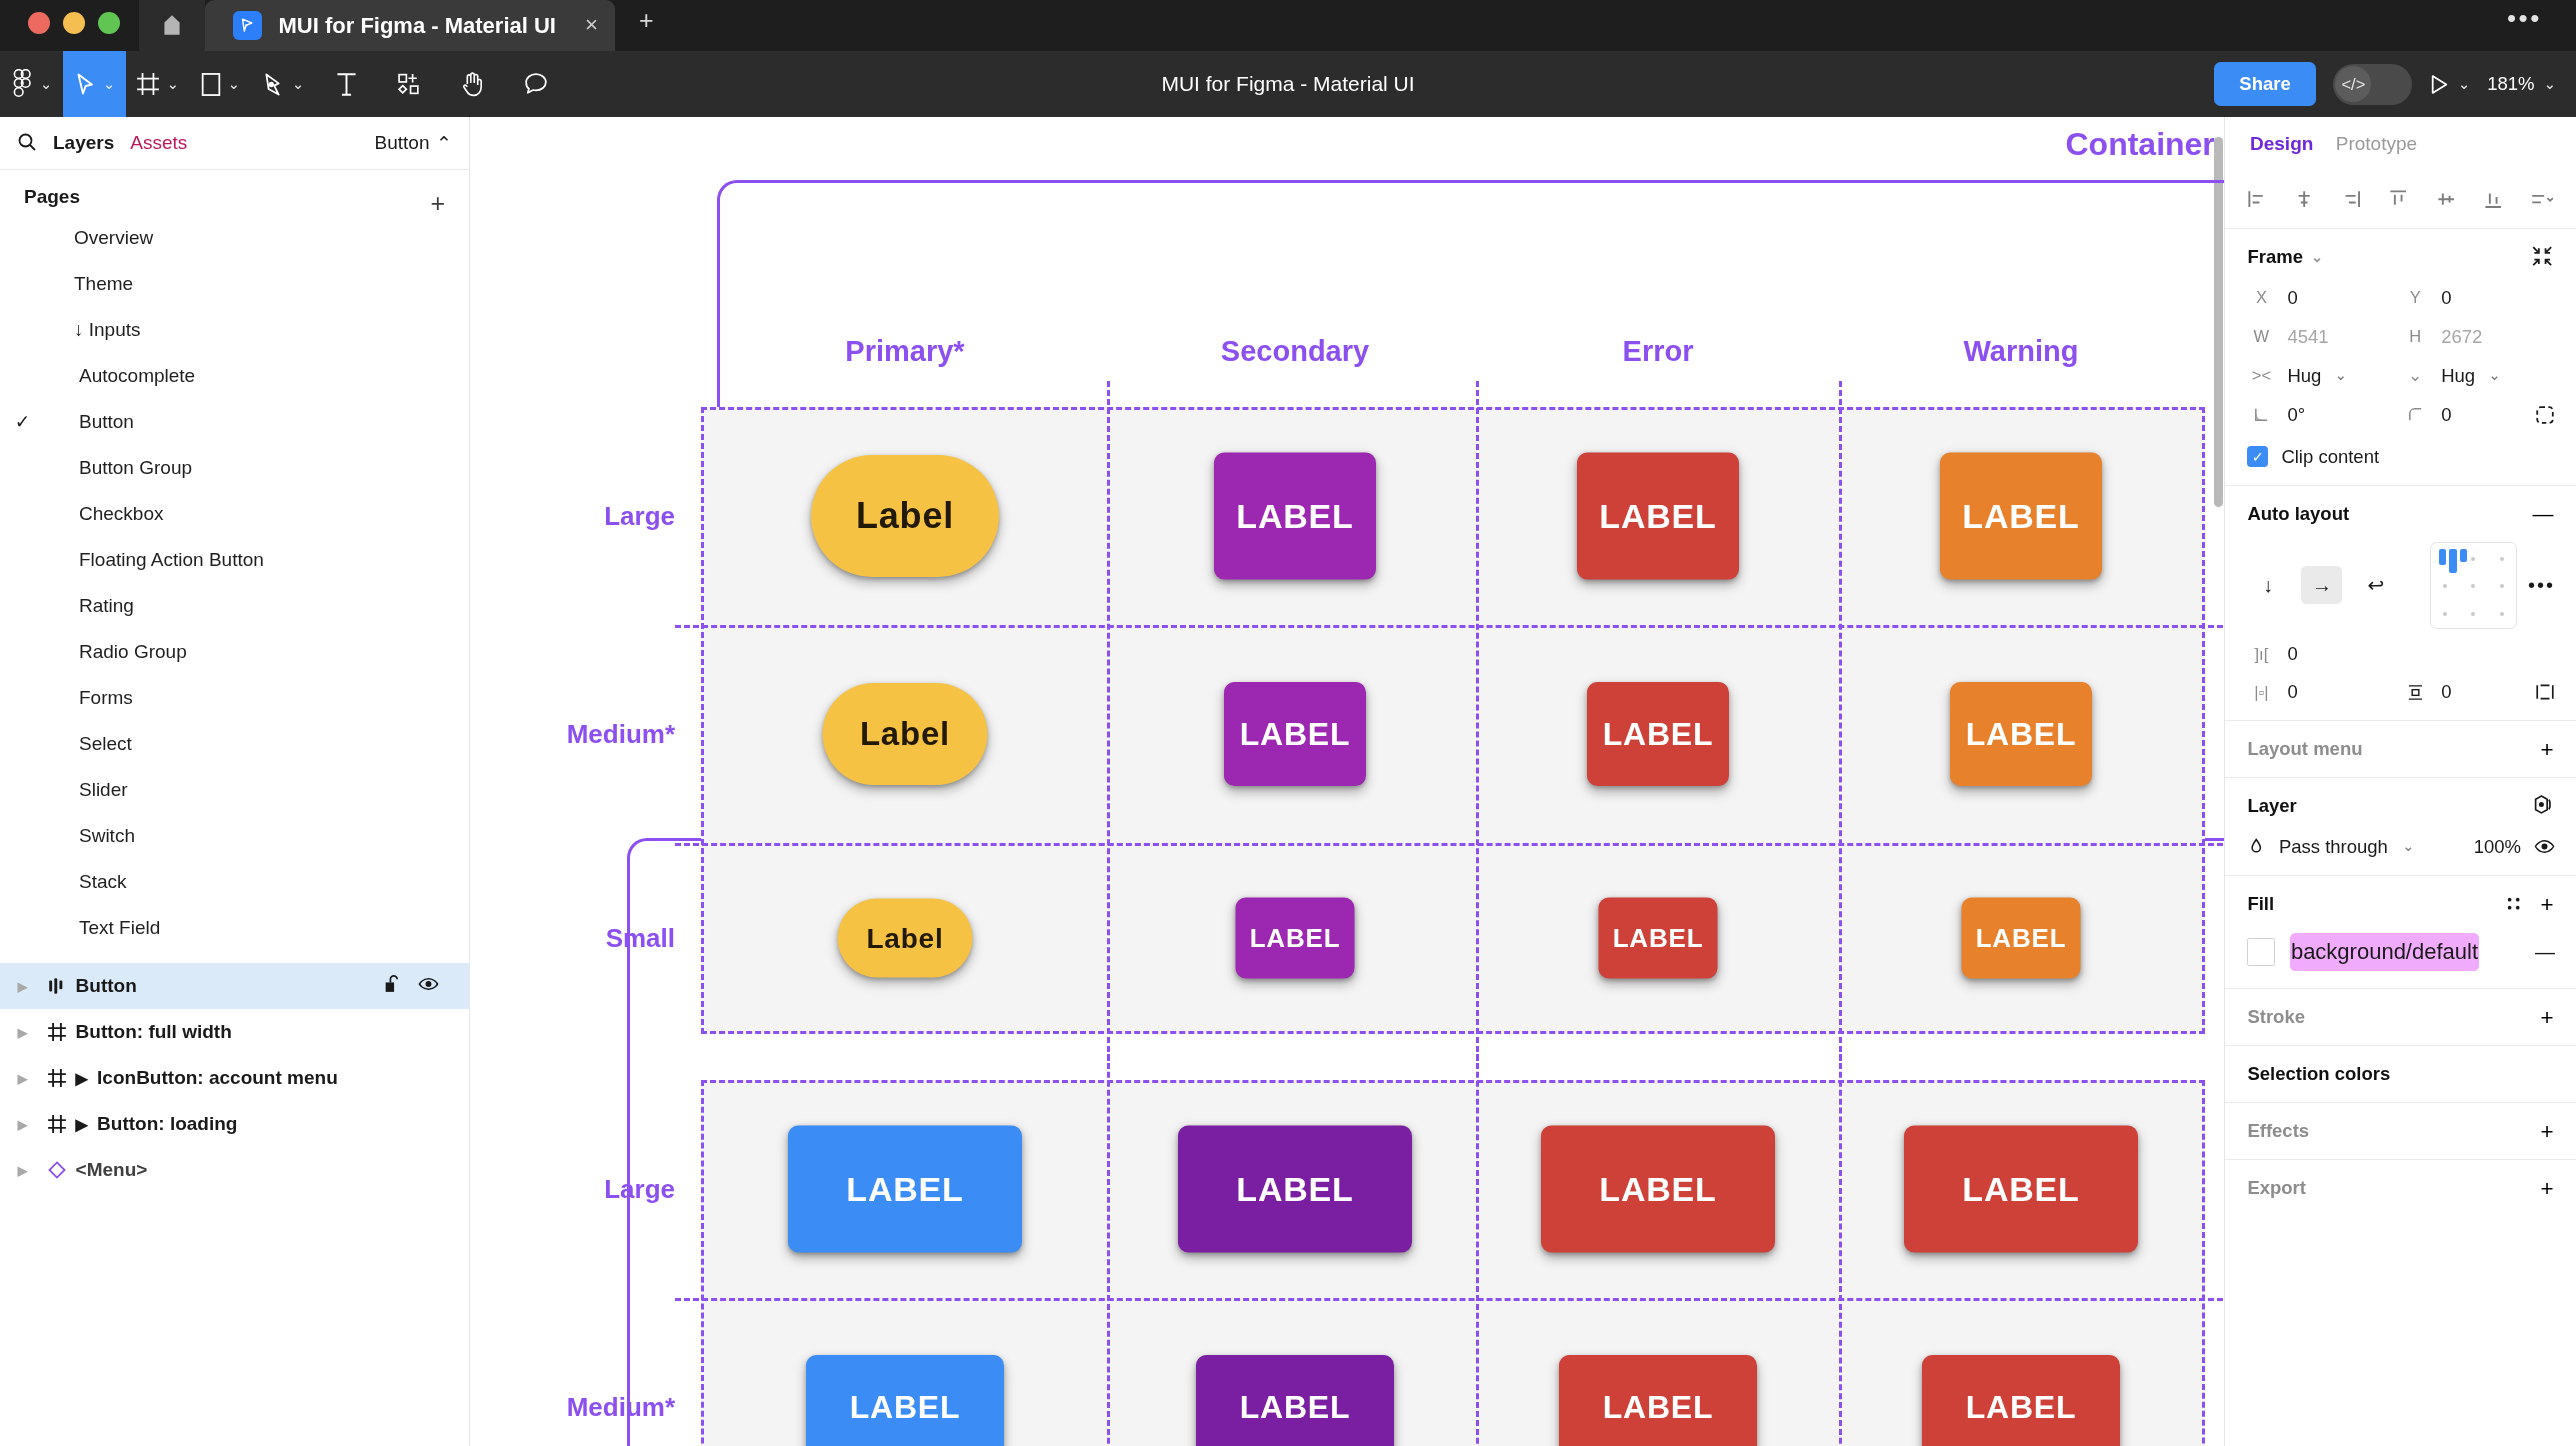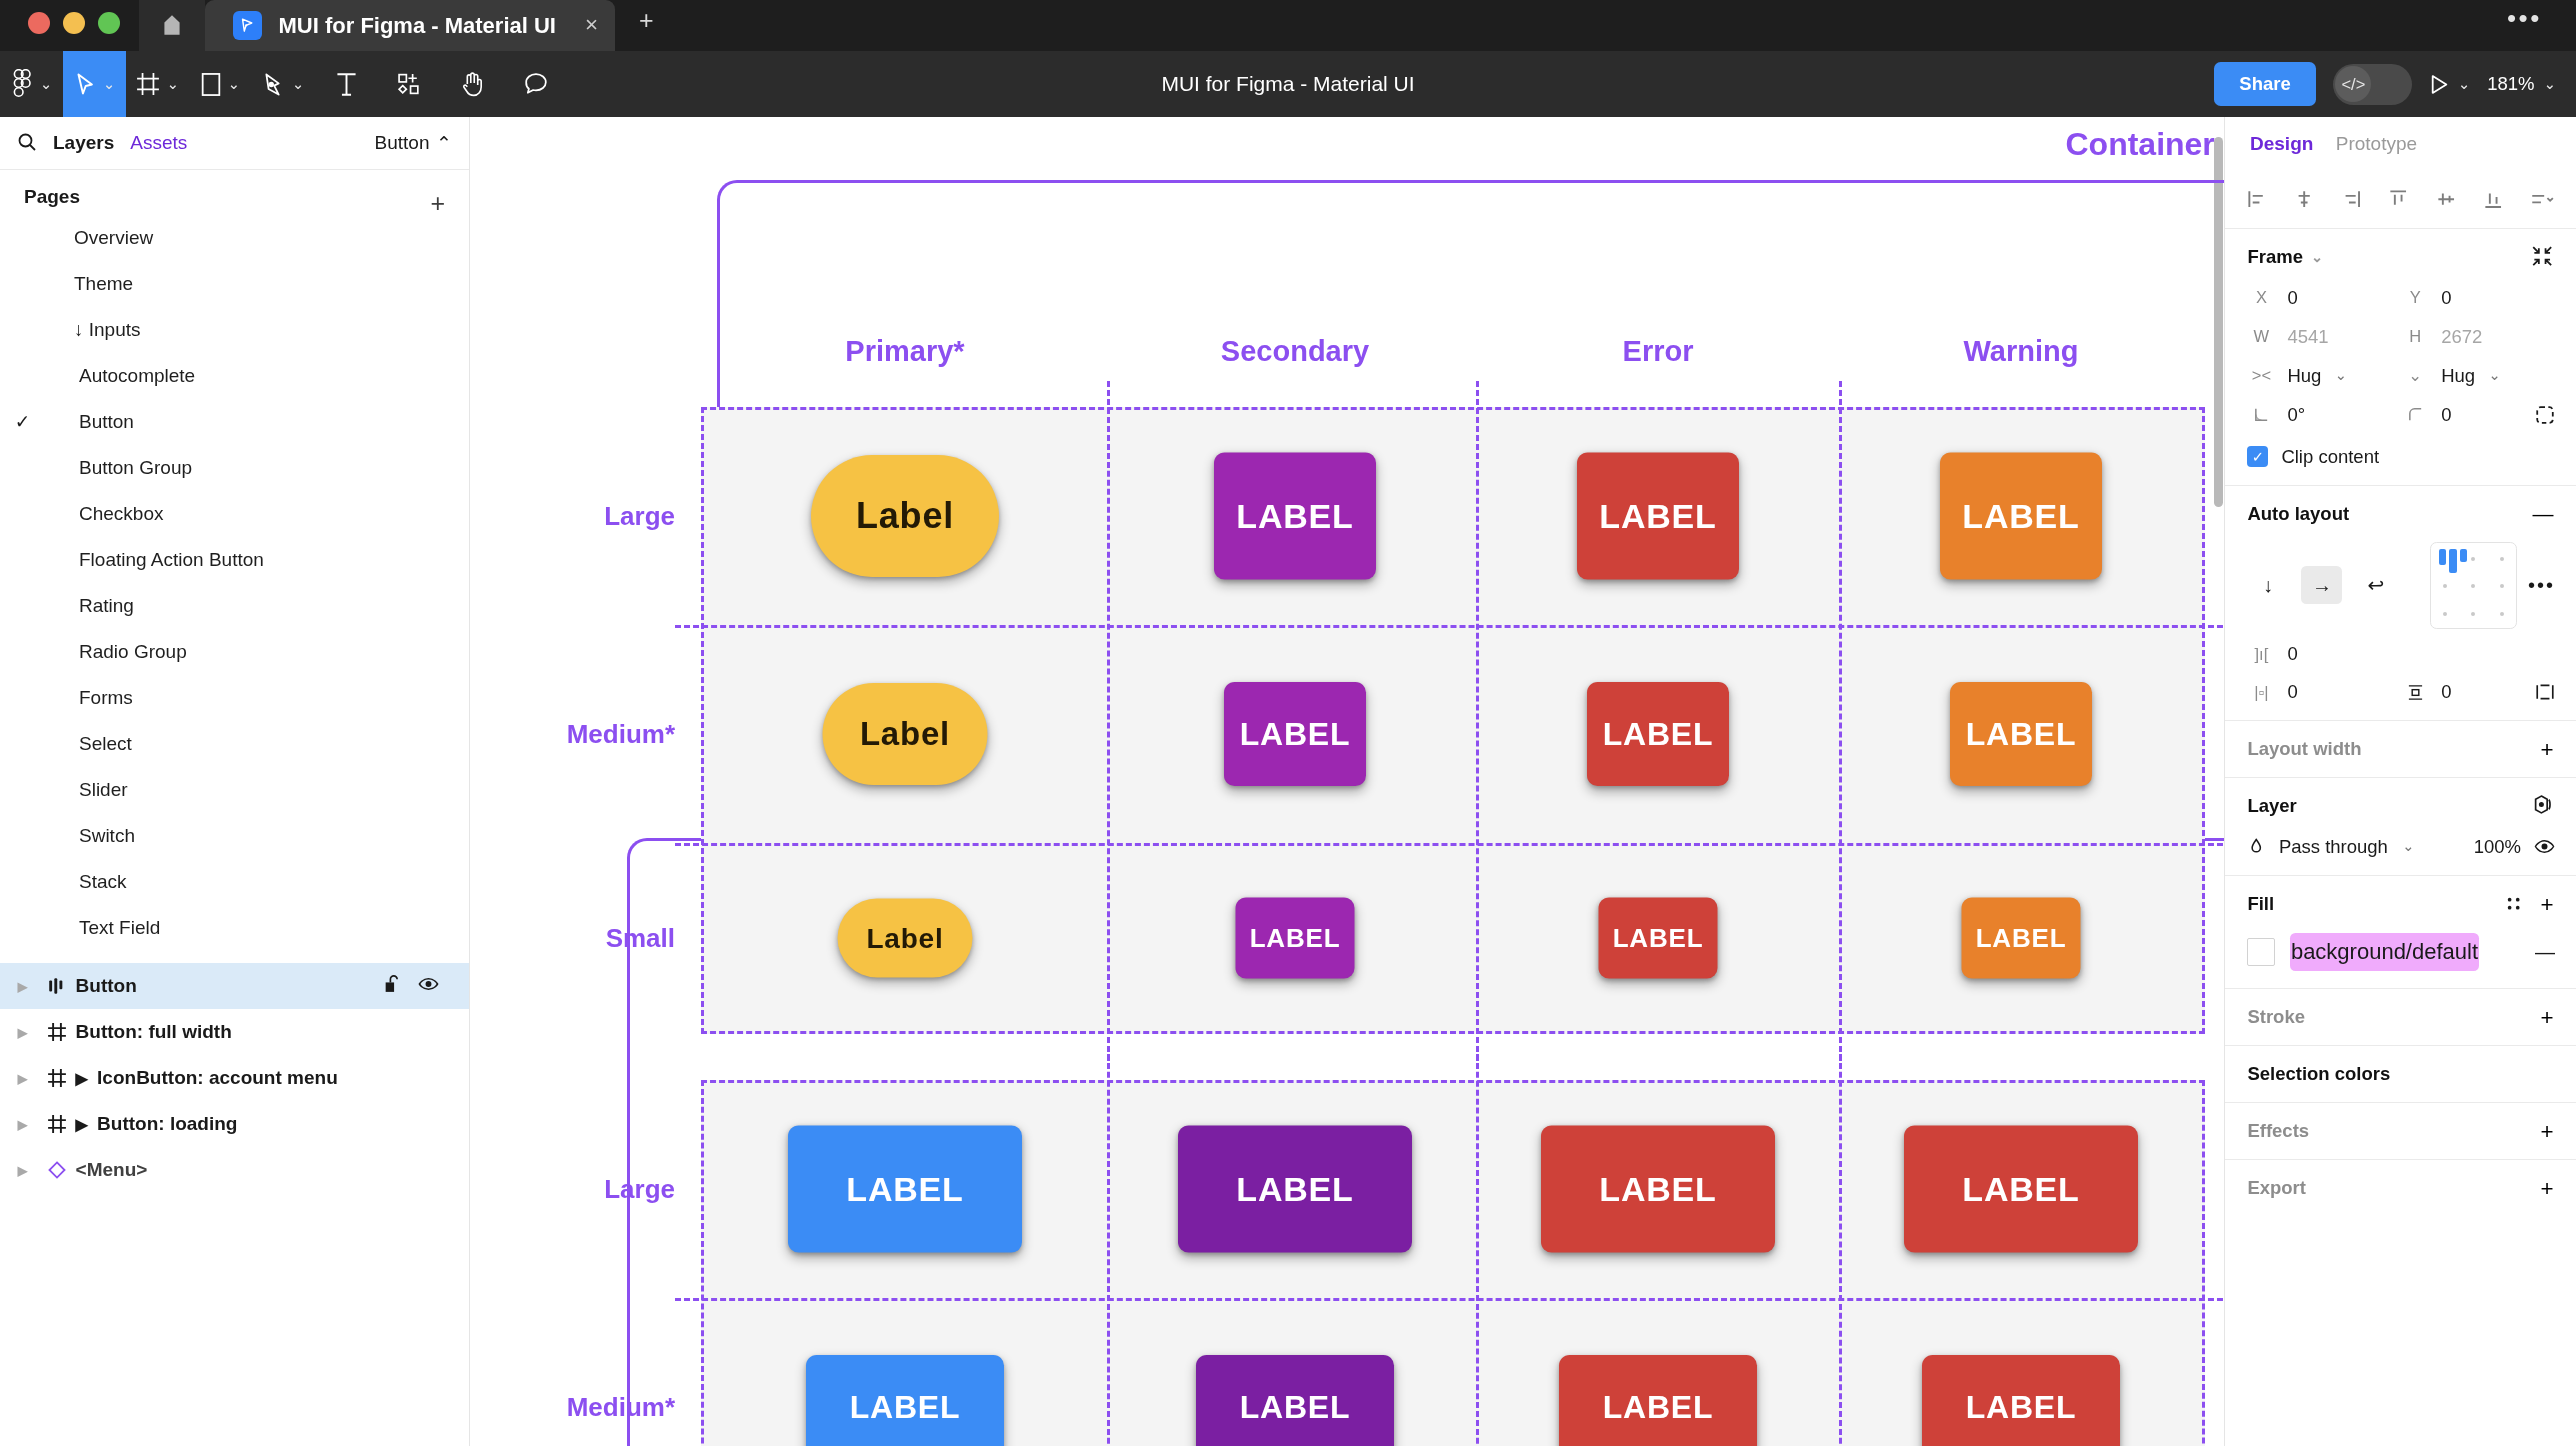--- a/index.html
+++ b/index.html
@@ -71,21 +71,21 @@
 
   
   #left-panel{
     position:absolute; left:0; top:117px; width:470px; height:1329px;
     background:#fff; border-right:0.7px solid #e5e5e5;
   }
   #lp-head{
     height:53px; display:flex; align-items:center; gap:16px; padding:0 17px;
     border-bottom:0.7px solid #e9e9e9;
   }
-  .lp-tab{ font-size:19px; color:#6d28d9; }
+  .lp-tab{ font-size:19px; color:#be185d; }
   .lp-tab.active{ color:#1a1a1a; font-weight:700; }
   .lp-spacer{ flex:1; }
   .lp-page-sel{ display:flex; align-items:center; gap:6.6px; font-size:19px; color:#1a1a1a; }
 
   .pages-title{ font-size:19px; font-weight:700; color:#1a1a1a; padding:16px 0 6.6px 24px; }
   .pages-add{ position:absolute; right:24px; top:74px; font-size:25px; color:#3d3d3d; line-height:1; }
 
   .page-row{
     height:46px; display:flex; align-items:center; font-size:19px; color:#1f1f1f;
   }
@@ -689,21 +689,21 @@
         <span class="pval">0</span>
         <span style="margin-left:auto">
           <svg width="20" height="20" viewBox="0 0 18 18" stroke="#1a1a1a" stroke-width="1.5" fill="none">
               <path d="M2 3v12M16 3v12M5 3h8M5 15h8"></path>
             </svg></span>
         </div>
     </div>
   </div>
 
   <div class="sec">
-    <div class="sec-title dim">Layout width</div>
+    <div class="sec-title dim">Layout menu</div>
     <div class="sec-right">
         <span style="font-size:22.4px;">+</span>
       </div>
   </div>
 
   <div class="sec">
     <div class="sec-title">Layer</div>
     <div class="sec-right">
         <span>
       <svg width="21" height="21" viewBox="0 0 20 20" stroke="#1a1a1a" stroke-width="1.6" fill="none">

